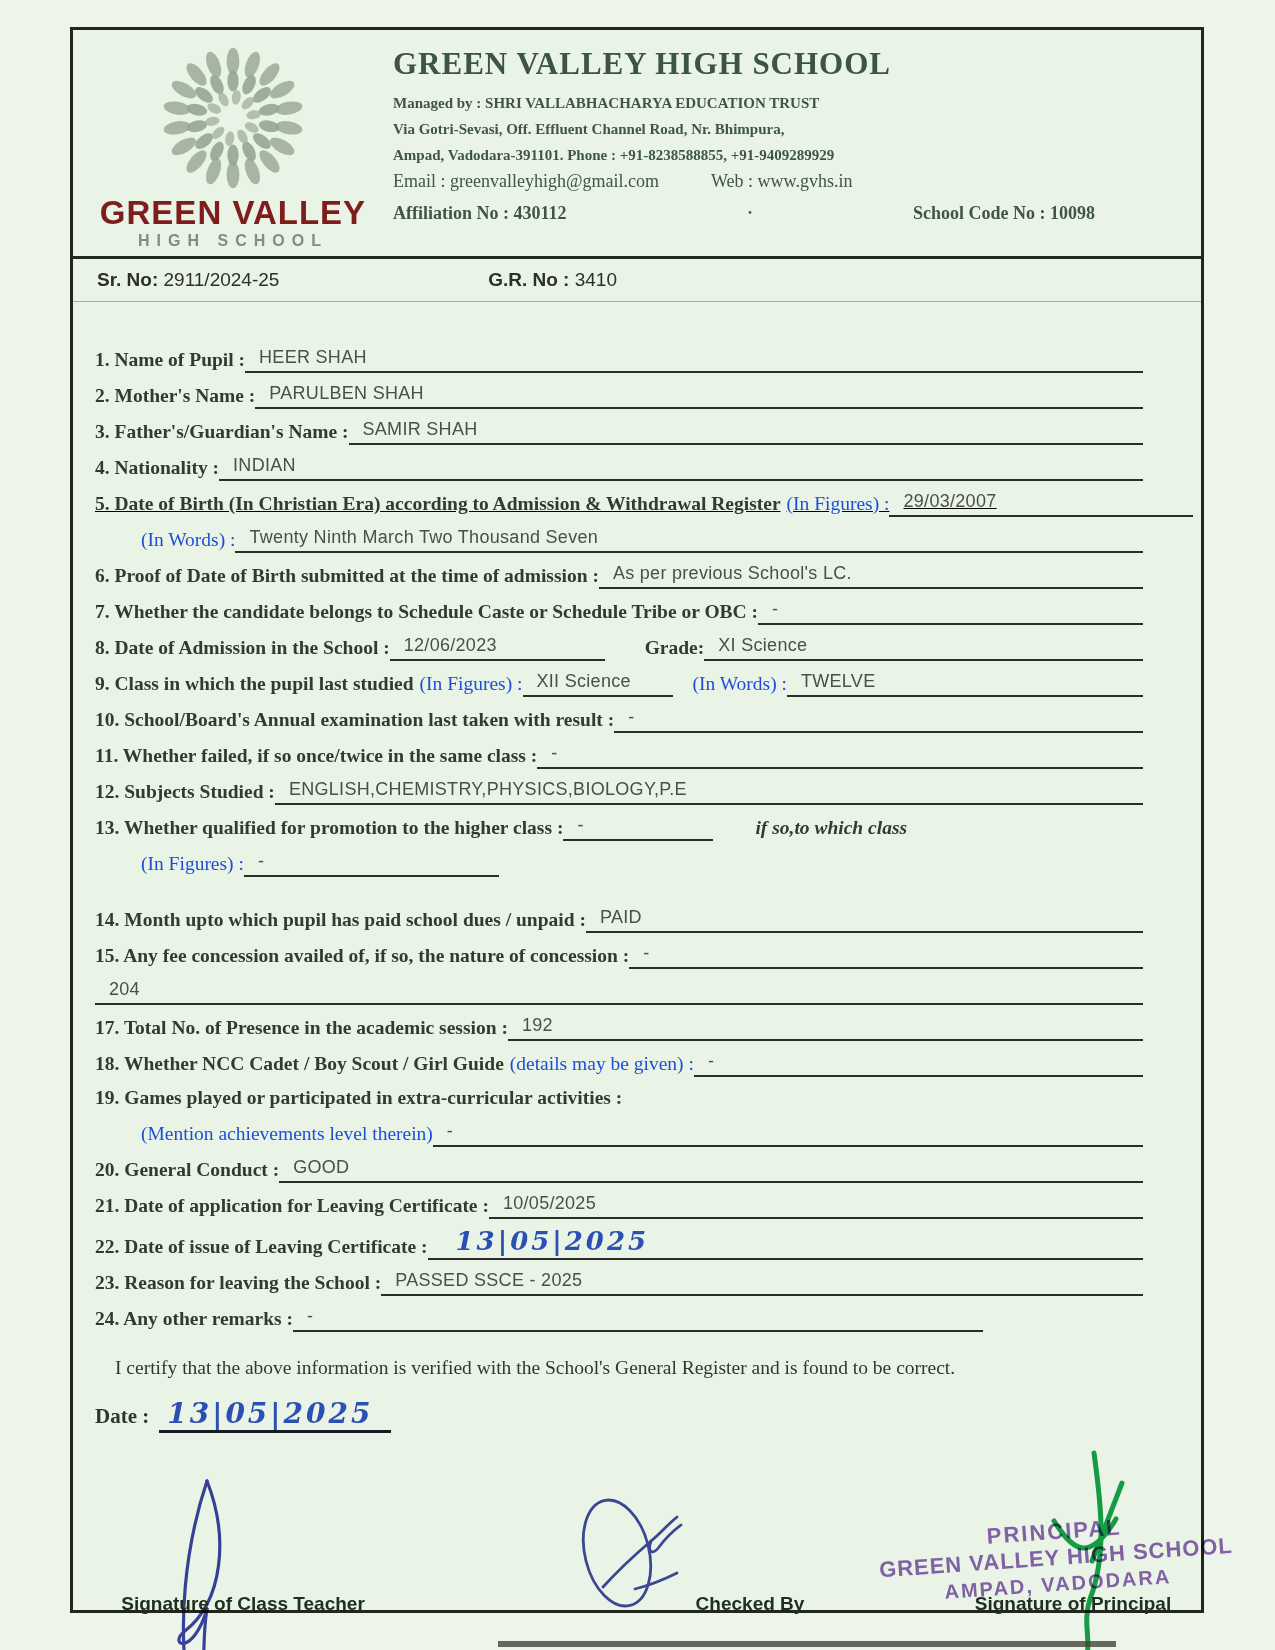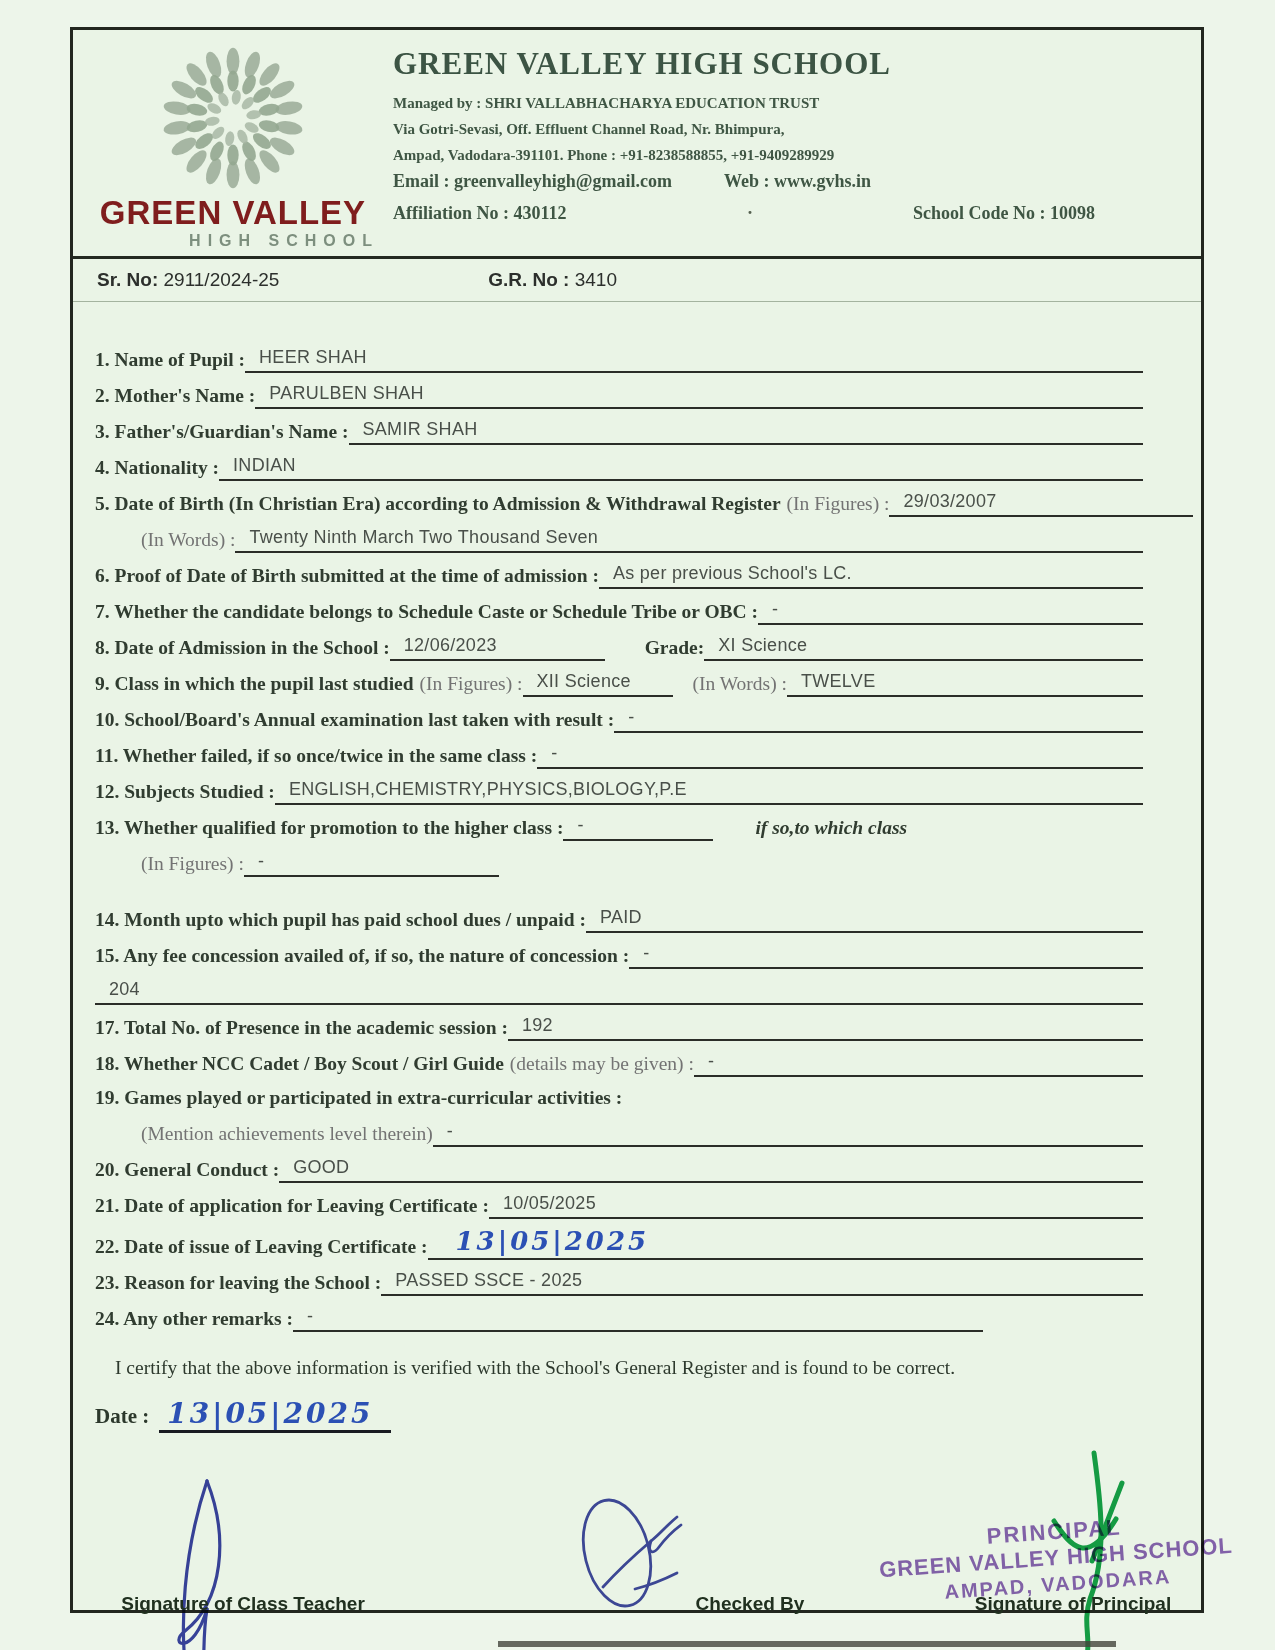--- a/index.html
+++ b/index.html
@@ -12,47 +12,47 @@
   .page{
     position:absolute;left:70px;top:27px;width:1134px;height:1586px;
     border:3px solid #22261f;background:#eaf4e6;box-sizing:border-box;
   }
   
   .header{display:flex;padding:12px 10px 6px 14px;}
   .logo-block{width:292px;text-align:center;flex:none;padding-top:2px;}
   .logo-name{font-family:"Liberation Sans",sans-serif;font-weight:700;font-size:33px;
     color:#7f1d1d;letter-spacing:1px;line-height:34px;}
   .logo-sub{font-family:"Liberation Sans",sans-serif;font-weight:700;font-size:16px;
-    color:#7d8f7e;letter-spacing:7px;margin-top:2px;text-align:right;}
+    color:#7d8f7e;letter-spacing:7px;margin-top:2px;}
   .head-right{flex:1;padding-left:14px;padding-top:4px;color:#3f5644;}
   .school-name{font-size:31px;font-weight:700;color:#3c5444;letter-spacing:1px;margin-bottom:8px;}
   .head-line{font-size:15px;font-weight:700;line-height:26px;}
-  .contact-row{display:flex;gap:52px;font-size:18px;font-weight:700;line-height:26px;}
+  .contact-row{display:flex;gap:52px;font-size:18px;font-weight:400;line-height:26px;}
   .affil-row{display:flex;align-items:flex-end;font-size:18px;font-weight:700;margin-top:9px;padding-right:96px;}
   .affil-row .dot{flex:1;text-align:right;padding-right:160px;color:#55604f;}
   .head-sep{height:0;border-top:3px solid #242a21;}
   
   .title-bar{display:flex;align-items:center;padding:10px 20px 8px 24px;}
   .sr-block,.gr-block{font-family:"Liberation Sans",sans-serif;font-size:19px;color:#2c2f2c;}
   .sr-block{width:300px;}
   .gr-block{width:220px;text-align:right;}
   .bold-sans{font-weight:700;}
   .cert-title-wrap{flex:1;text-align:center;}
   .cert-title{display:inline-block;font-size:28px;font-weight:700;color:#1d2a1f;
     border-bottom:2px solid #1d241d;padding:0 10px 3px 10px;letter-spacing:.5px;}
   .thin-sep{height:1px;background:#a4b39f;margin:2px 0 0 0;}
   
   .form{padding:42px 58px 0 22px;}
   .frow{display:flex;align-items:flex-end;margin-bottom:7px;line-height:27px;min-height:27px;}
   .frow.indent{padding-left:40px;}
   .frow.gap-sm{margin-top:6px;}
   .frow.gap-lg{margin-top:27px;}
-  .frow.flush{margin-right:-50px;}
+  .frow.flush{margin-right:-50px;text-decoration:underline;}
   .lbl{font-size:19.5px;font-weight:700;color:#303c30;white-space:nowrap;}
-  .lbl.light{font-weight:400;color:#737373;padding-left:6px;}
+  .lbl.light{font-weight:400;color:#1d4ed8;padding-left:6px;}
   .note{font-size:19.5px;font-weight:700;font-style:italic;color:#303c30;white-space:nowrap;}
   .val-wrap{flex:1;border-bottom:2px solid #2b2d28;min-width:40px;}
   .gap{flex:1;}
   .val{font-family:"Liberation Sans",sans-serif;font-size:18px;color:#494f49;
     padding-left:14px;letter-spacing:.3px;white-space:nowrap;}
   .val.hand{font-family:"DejaVu Serif",serif;font-style:italic;font-weight:700;
     font-size:26px;color:#2b50b4;letter-spacing:3px;padding-left:28px;line-height:30px;}
   
   .certify{margin:22px 28px 0 42px;font-size:19.5px;color:#2d392d;line-height:27px;}
   .date-line{margin:16px 0 0 22px;display:flex;align-items:baseline;}

